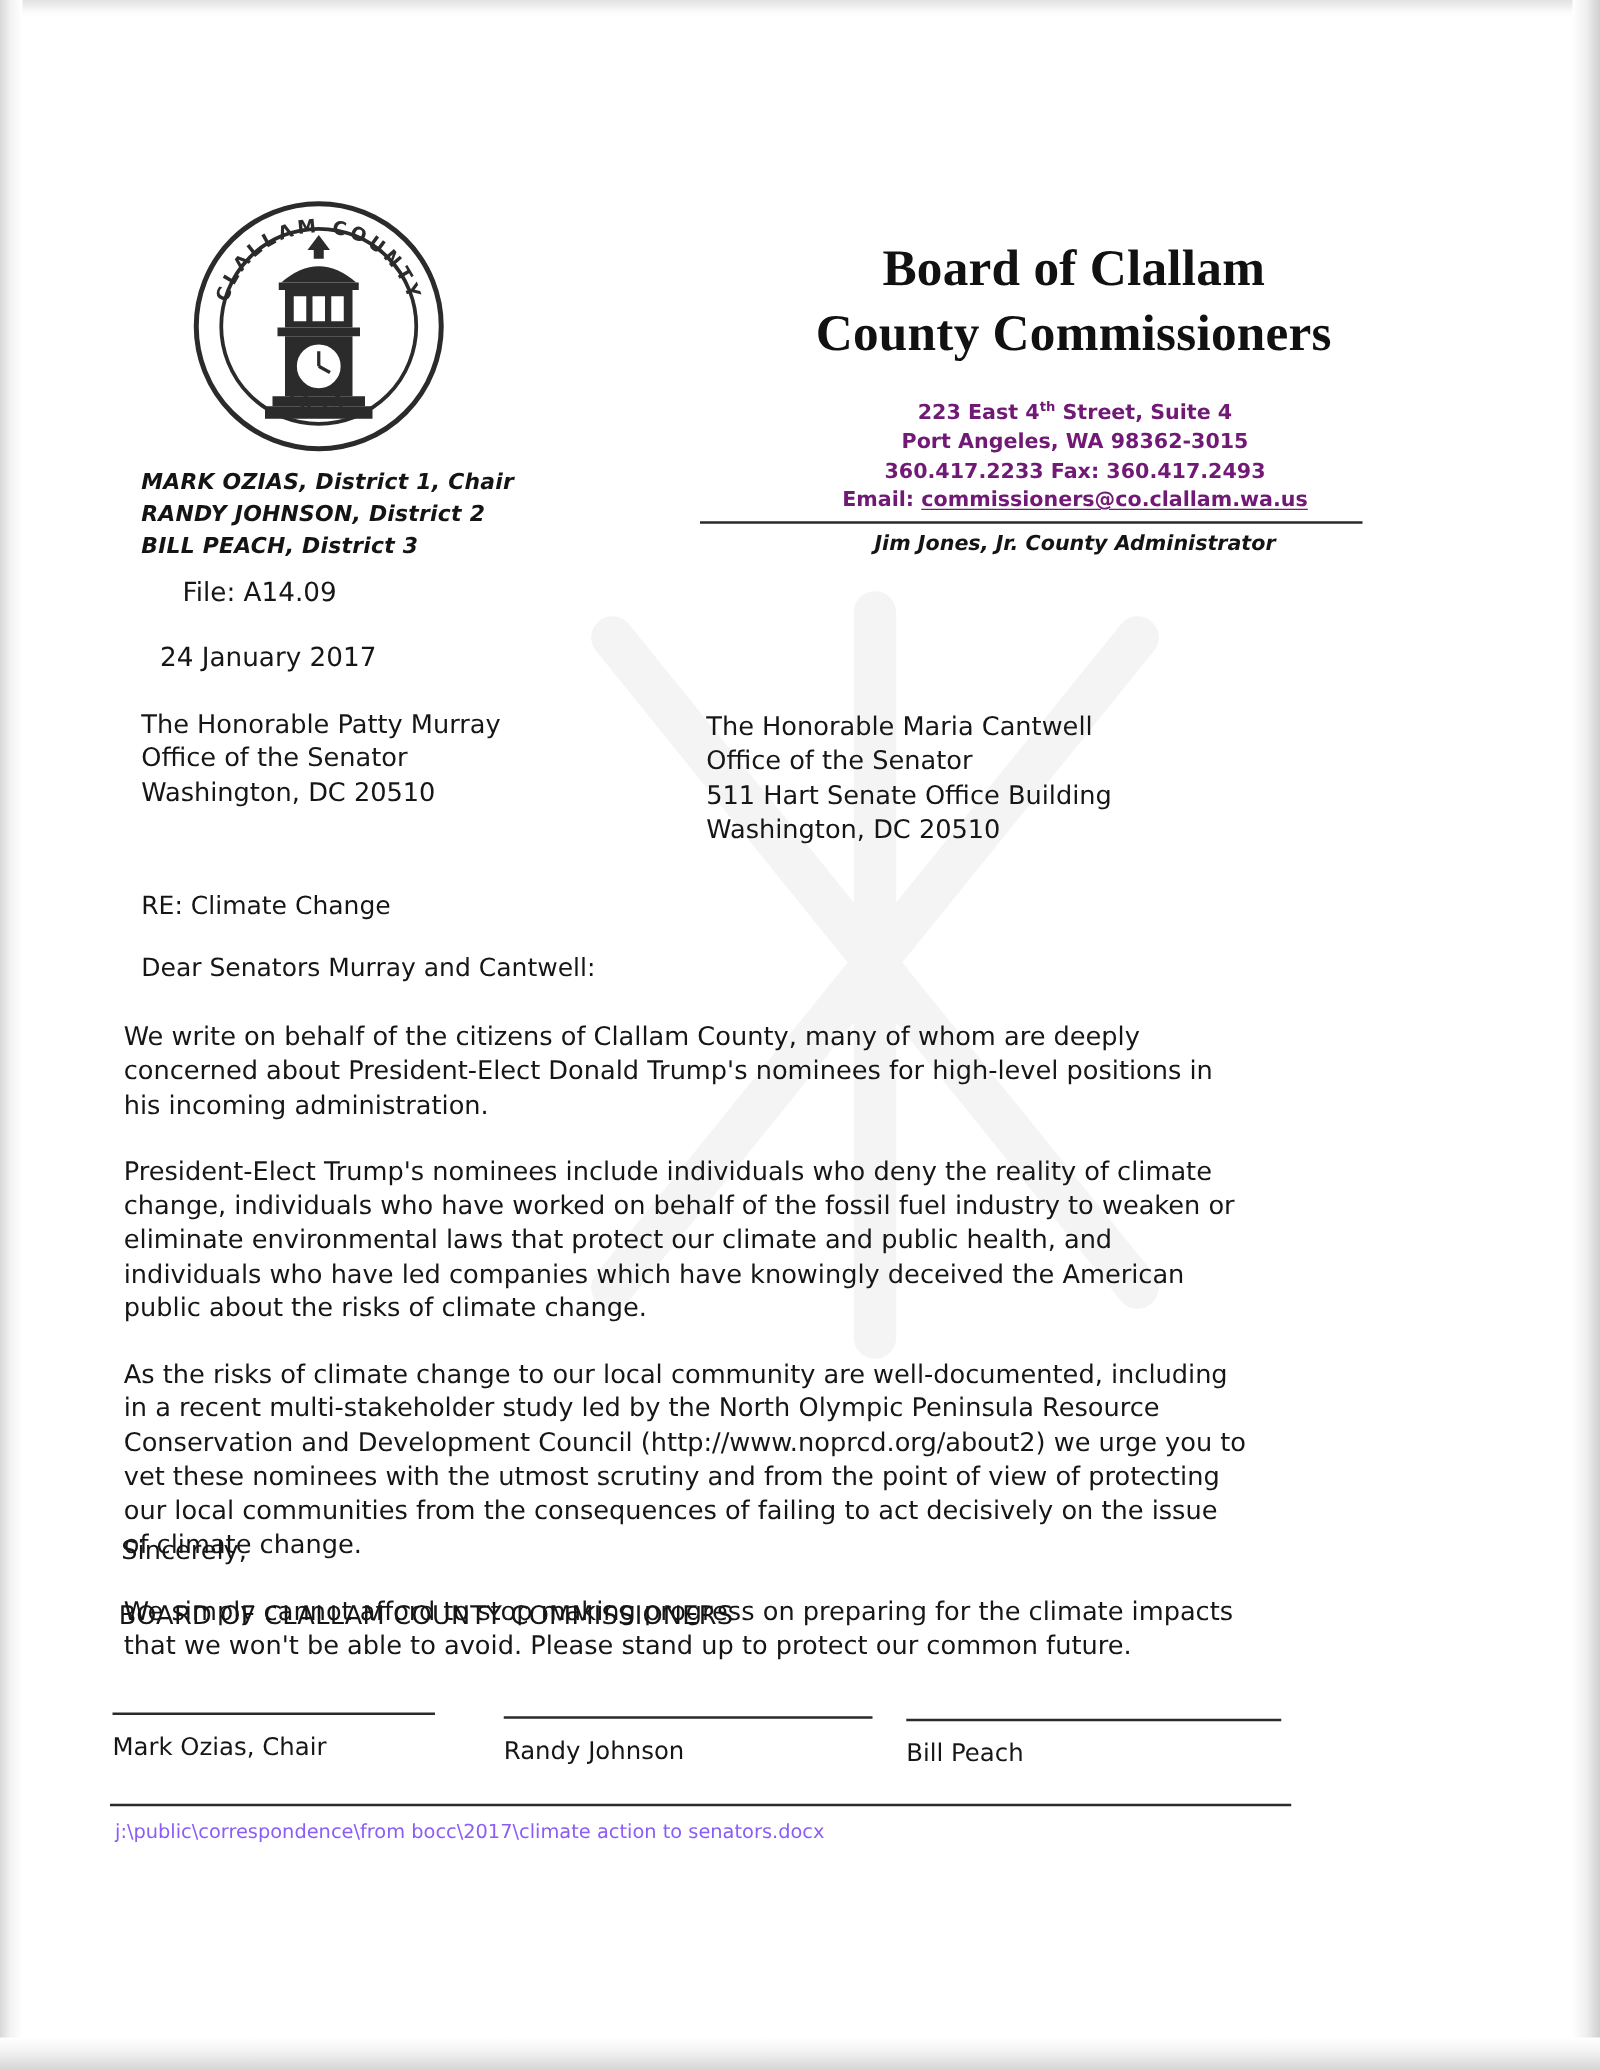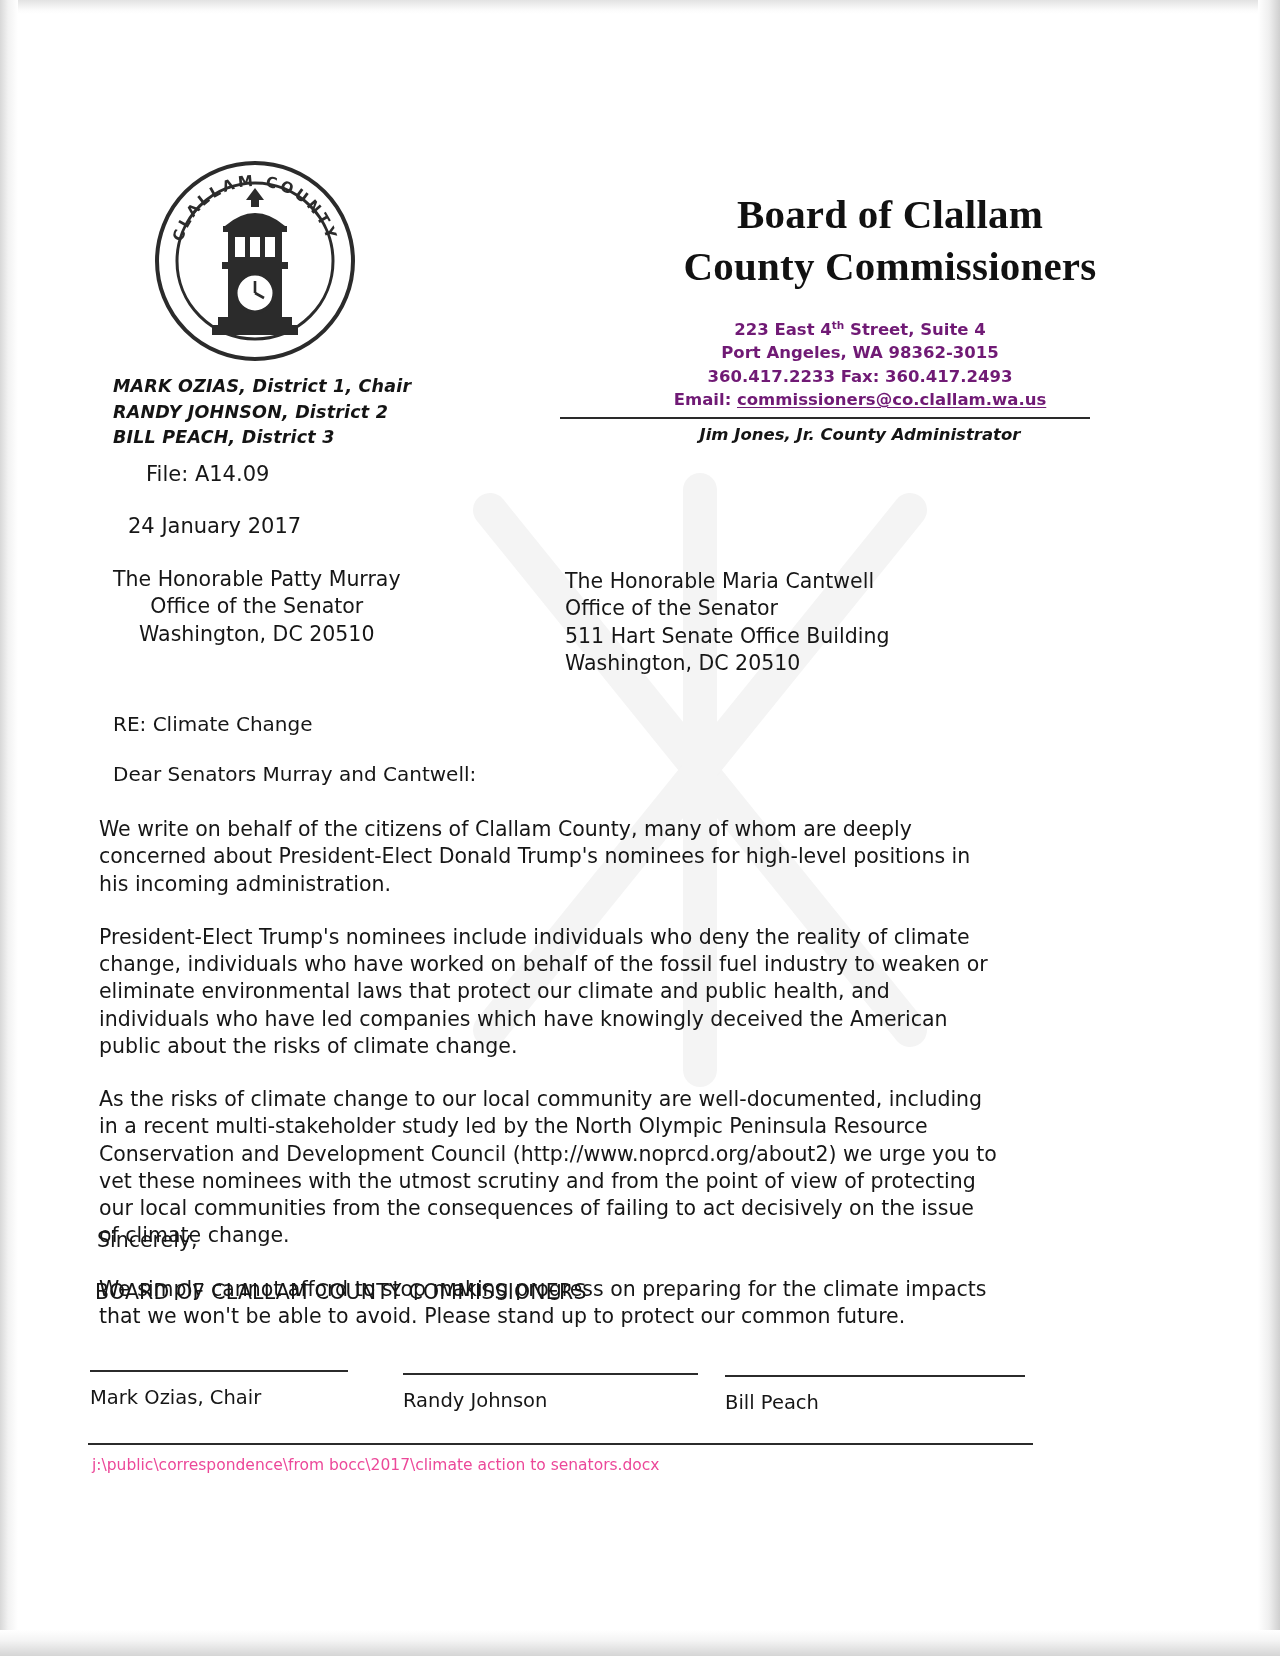--- a/index.html
+++ b/index.html
@@ -55,21 +55,21 @@
   
   .seal {
     position: absolute;
     left: 152px; top: 158px;
     width: 206px; height: 206px;
   }
   .seal svg { width: 100%; height: 100%; display: block; }
 
   .org-title {
     position: absolute;
-    left: 610px; top: 188px;
+    left: 579px; top: 188px;
     width: 560px;
     text-align: center;
     font-family: "Liberation Serif", "DejaVu Serif", serif;
     font-weight: bold;
     font-size: 41px;
     line-height: 1.28;
     letter-spacing: 0.2px;
     color: #111;
   }
 
@@ -142,21 +142,21 @@
     position: absolute;
     left: 128px; top: 514px;
     font-size: 21px;
   }
 
   .recip {
     position: absolute;
     font-size: 20.5px;
     line-height: 1.34;
   }
-  .recip-left { left: 113px; top: 566px; text-align: center; }
+  .recip-left { left: 113px; top: 566px; }
   .recip-right { left: 565px; top: 568px; }
 
   .re-line {
     position: absolute;
     left: 113px; top: 712px;
     font-size: 20px;
   }
   .salutation {
     position: absolute;
     left: 113px; top: 762px;
@@ -218,21 +218,21 @@
     left: 88px; top: 1443px;
     width: 945px;
     height: 2px;
     background: #2b2b2b;
   }
   .footer-path {
     position: absolute;
     left: 92px; top: 1456px;
     font-size: 15.5px;
     font-family: "DejaVu Sans", sans-serif;
-    color: #ec4899;
+    color: #8b5cf6;
   }
 </style>
 </head>
 <body>
 
 <div class="page">
 
   <div class="scan-edge-top"></div>
   <div class="scan-edge-left"></div>
   <div class="scan-edge-right"></div>

